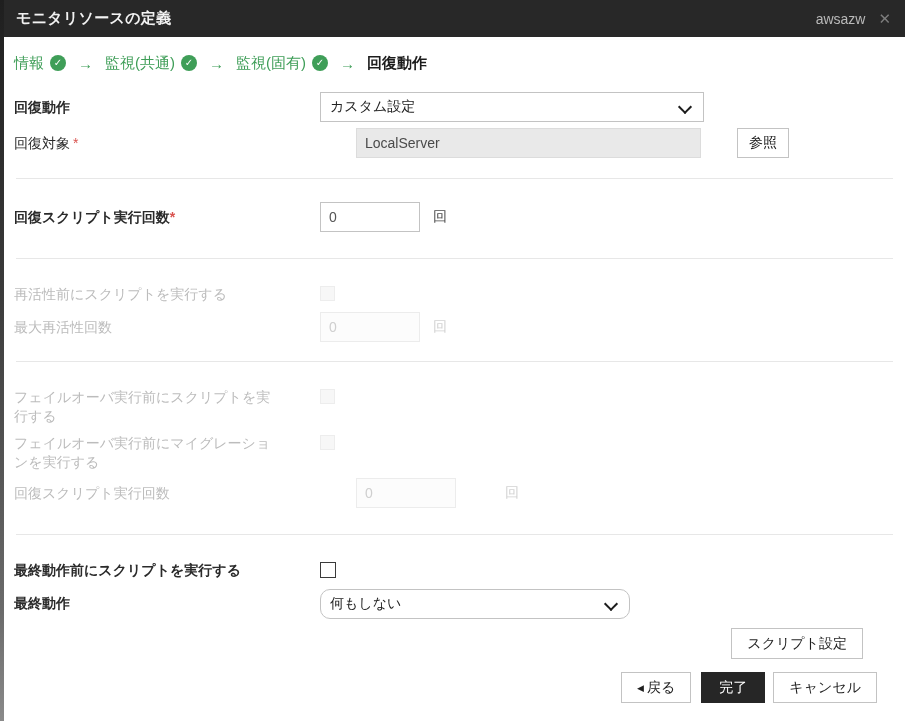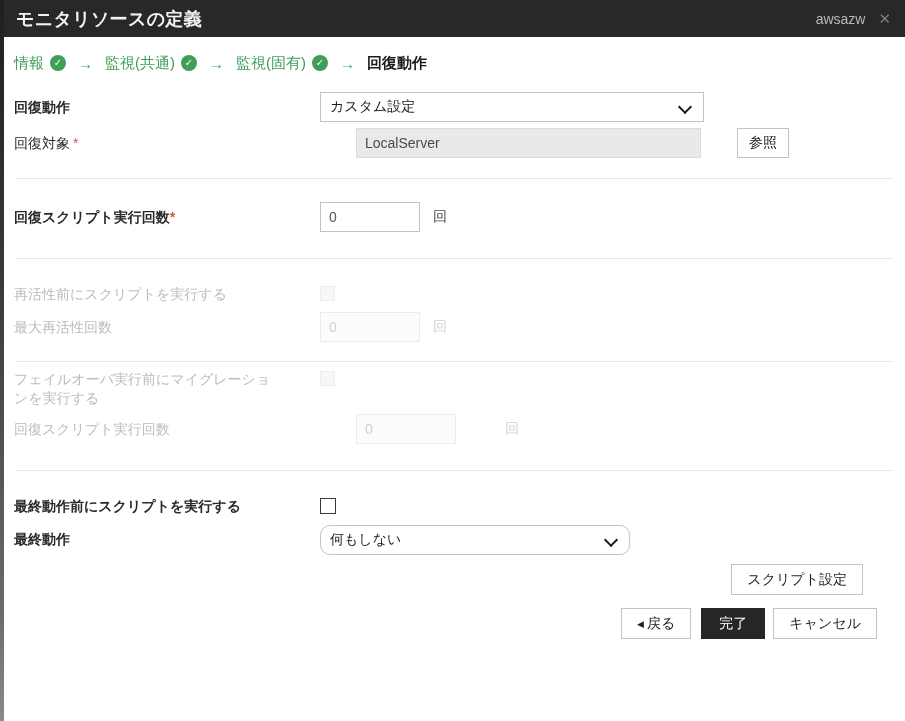--- a/index.html
+++ b/index.html
@@ -10,21 +10,21 @@
   }
   .dialog{
     position:absolute;left:4px;top:0;width:901px;height:721px;
     background:#ffffff;box-sizing:border-box;
   }
   
   .titlebar{
     height:37px;background:#282828;display:flex;align-items:center;
     padding:0 14px 0 12px;box-sizing:border-box;
   }
-  .titlebar .title{color:#f2f2f2;font-size:18px;font-weight:600;letter-spacing:.3px;}
+  .titlebar .title{color:#f2f2f2;font-size:15px;font-weight:600;letter-spacing:.3px;}
   .titlebar .spacer{flex:1;}
   .titlebar .subtitle{color:#b9b9b9;font-size:14px;}
   .titlebar .close{color:#7d7d7d;font-size:15px;font-weight:700;margin-left:13px;cursor:pointer;line-height:1;}
   
   .wizard{margin:15px 0 0 10px;height:22px;display:flex;align-items:center;font-size:15px;}
   .wizard .step{display:flex;align-items:center;color:#3f9e58;cursor:pointer;}
   .wizard .step-label{margin-right:6px;}
   .wizard .check-icon{
     width:16px;height:16px;border-radius:50%;background:#3f9e58;color:#fff;
     display:inline-flex;align-items:center;justify-content:center;
@@ -161,20 +161,26 @@
     <span class="checkbox disabled"></span>
   </div>
   <div class="row mt-8">
     <div class="lbl disabled">最大再活性回数</div>
     <input class="txtin num" disabled="" value="0" style="">
     <span class="unit disabled">回</span>
   </div>
 
   <hr class="sep mt-sep3">
 
+  <div class="row top mt-cb">
+    <div class="lbl disabled">
+      <span class="txt">フェイルオーバ実行前にスクリプトを実行する</span>
+    </div>
+    <span class="checkbox disabled"></span>
+  </div>
   <div class="row top mt-8">
     <div class="lbl disabled">
       <span class="txt">フェイルオーバ実行前にマイグレーションを実行する</span>
     </div>
     <span class="checkbox disabled"></span>
   </div>
   <div class="row mt-6">
     <div class="lbl disabled">回復スクリプト実行回数</div>
     <input class="txtin num" disabled="" value="0" style="">
     <span class="unit disabled">回</span>

